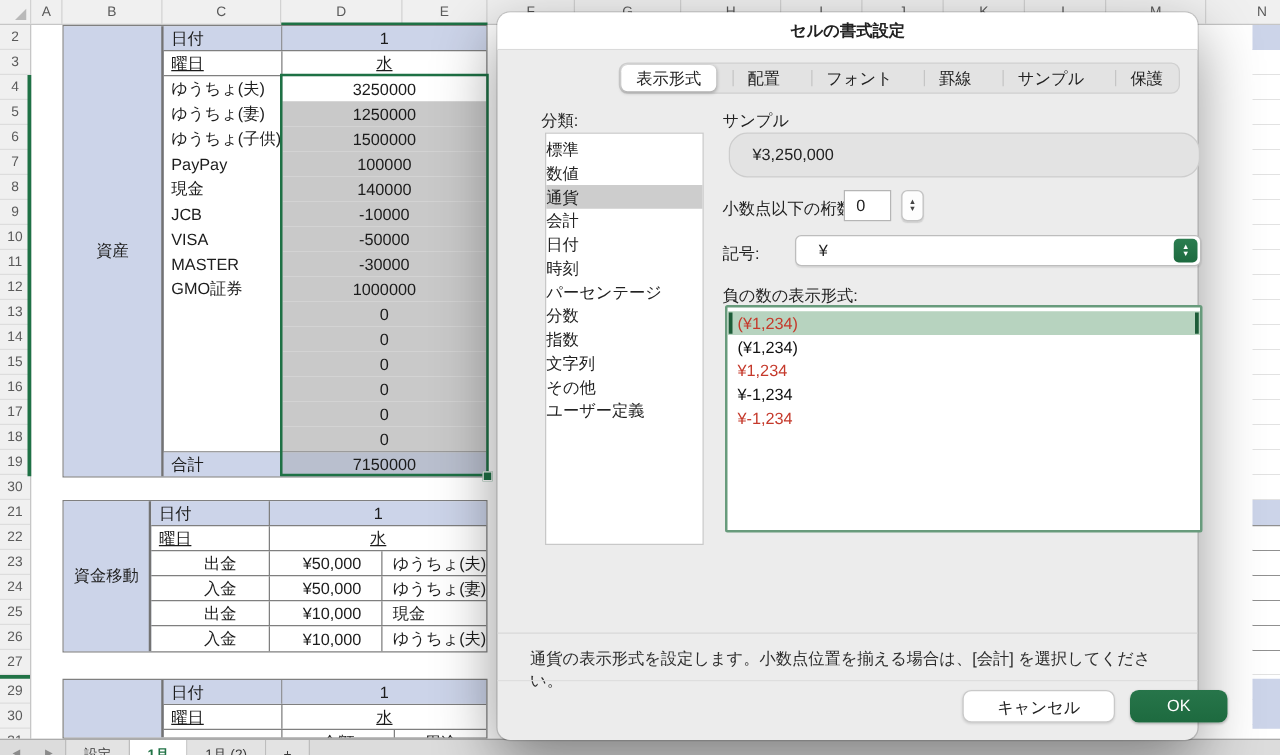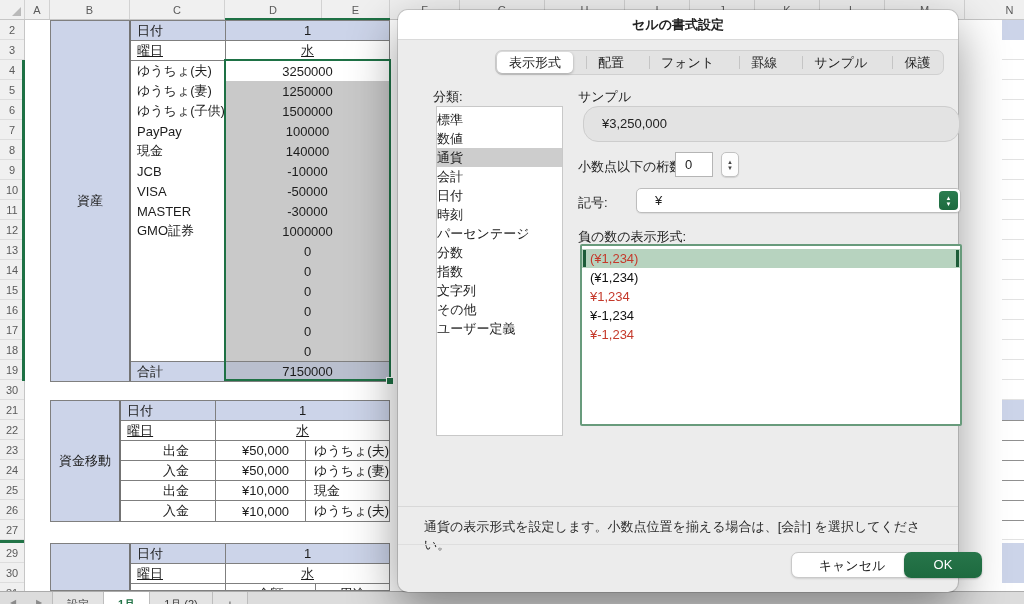--- a/index.html
+++ b/index.html
@@ -105,21 +105,21 @@
   .neg-item { height:19px; line-height:19px; padding-left:8px; font-size:13px; position:relative; }
   .color-red { color:#c5392b; } .color-black { color:#111; }
   .neg-item.sel { background:#b7d3bf; }
   .neg-item.sel::before, .neg-item.sel::after { content:''; position:absolute; top:1px; bottom:1px; width:3px; background:#1d5c38; }
   .neg-item.sel::before { left:1px; } .neg-item.sel::after { right:1px; }
 
   .dlg-div1 { position:absolute; left:0; right:0; top:496px; height:1px; background:#d8d8d8; }
   .dlg-help { position:absolute; left:26px; top:508px; right:16px; font-size:13px; color:#2c2c2c; }
   .dlg-div2 { position:absolute; left:0; right:0; top:534px; height:1px; background:#dedede; }
   .btn { position:absolute; top:542px; height:26px; text-align:center; line-height:26px; font-size:13px; border-radius:7px; }
-  .btn-cancel { left:372px; width:122px; background:#fff; border:1px solid #c9c9c9; color:#222; box-shadow:0 1px 2px rgba(0,0,0,.12);margin-left:21px; }
+  .btn-cancel { left:372px; width:122px; background:#fff; border:1px solid #c9c9c9; color:#222; box-shadow:0 1px 2px rgba(0,0,0,.12); }
   .btn-ok { left:506px; width:78px; background:linear-gradient(#27754a,#1d6a3f); color:#fff; box-shadow:0 1px 2px rgba(0,0,0,.25); }
 </style>
 </head>
 <body>
 
 <div class="colhead" data-name="column-headers">
   <div class="chc ch-corner" data-name="select-all-corner"></div>
   <div class="chc ch-a" data-name="column-header">A</div>
   <div class="chc ch-b" data-name="column-header">B</div>
   <div class="chc ch-c" data-name="column-header">C</div>

